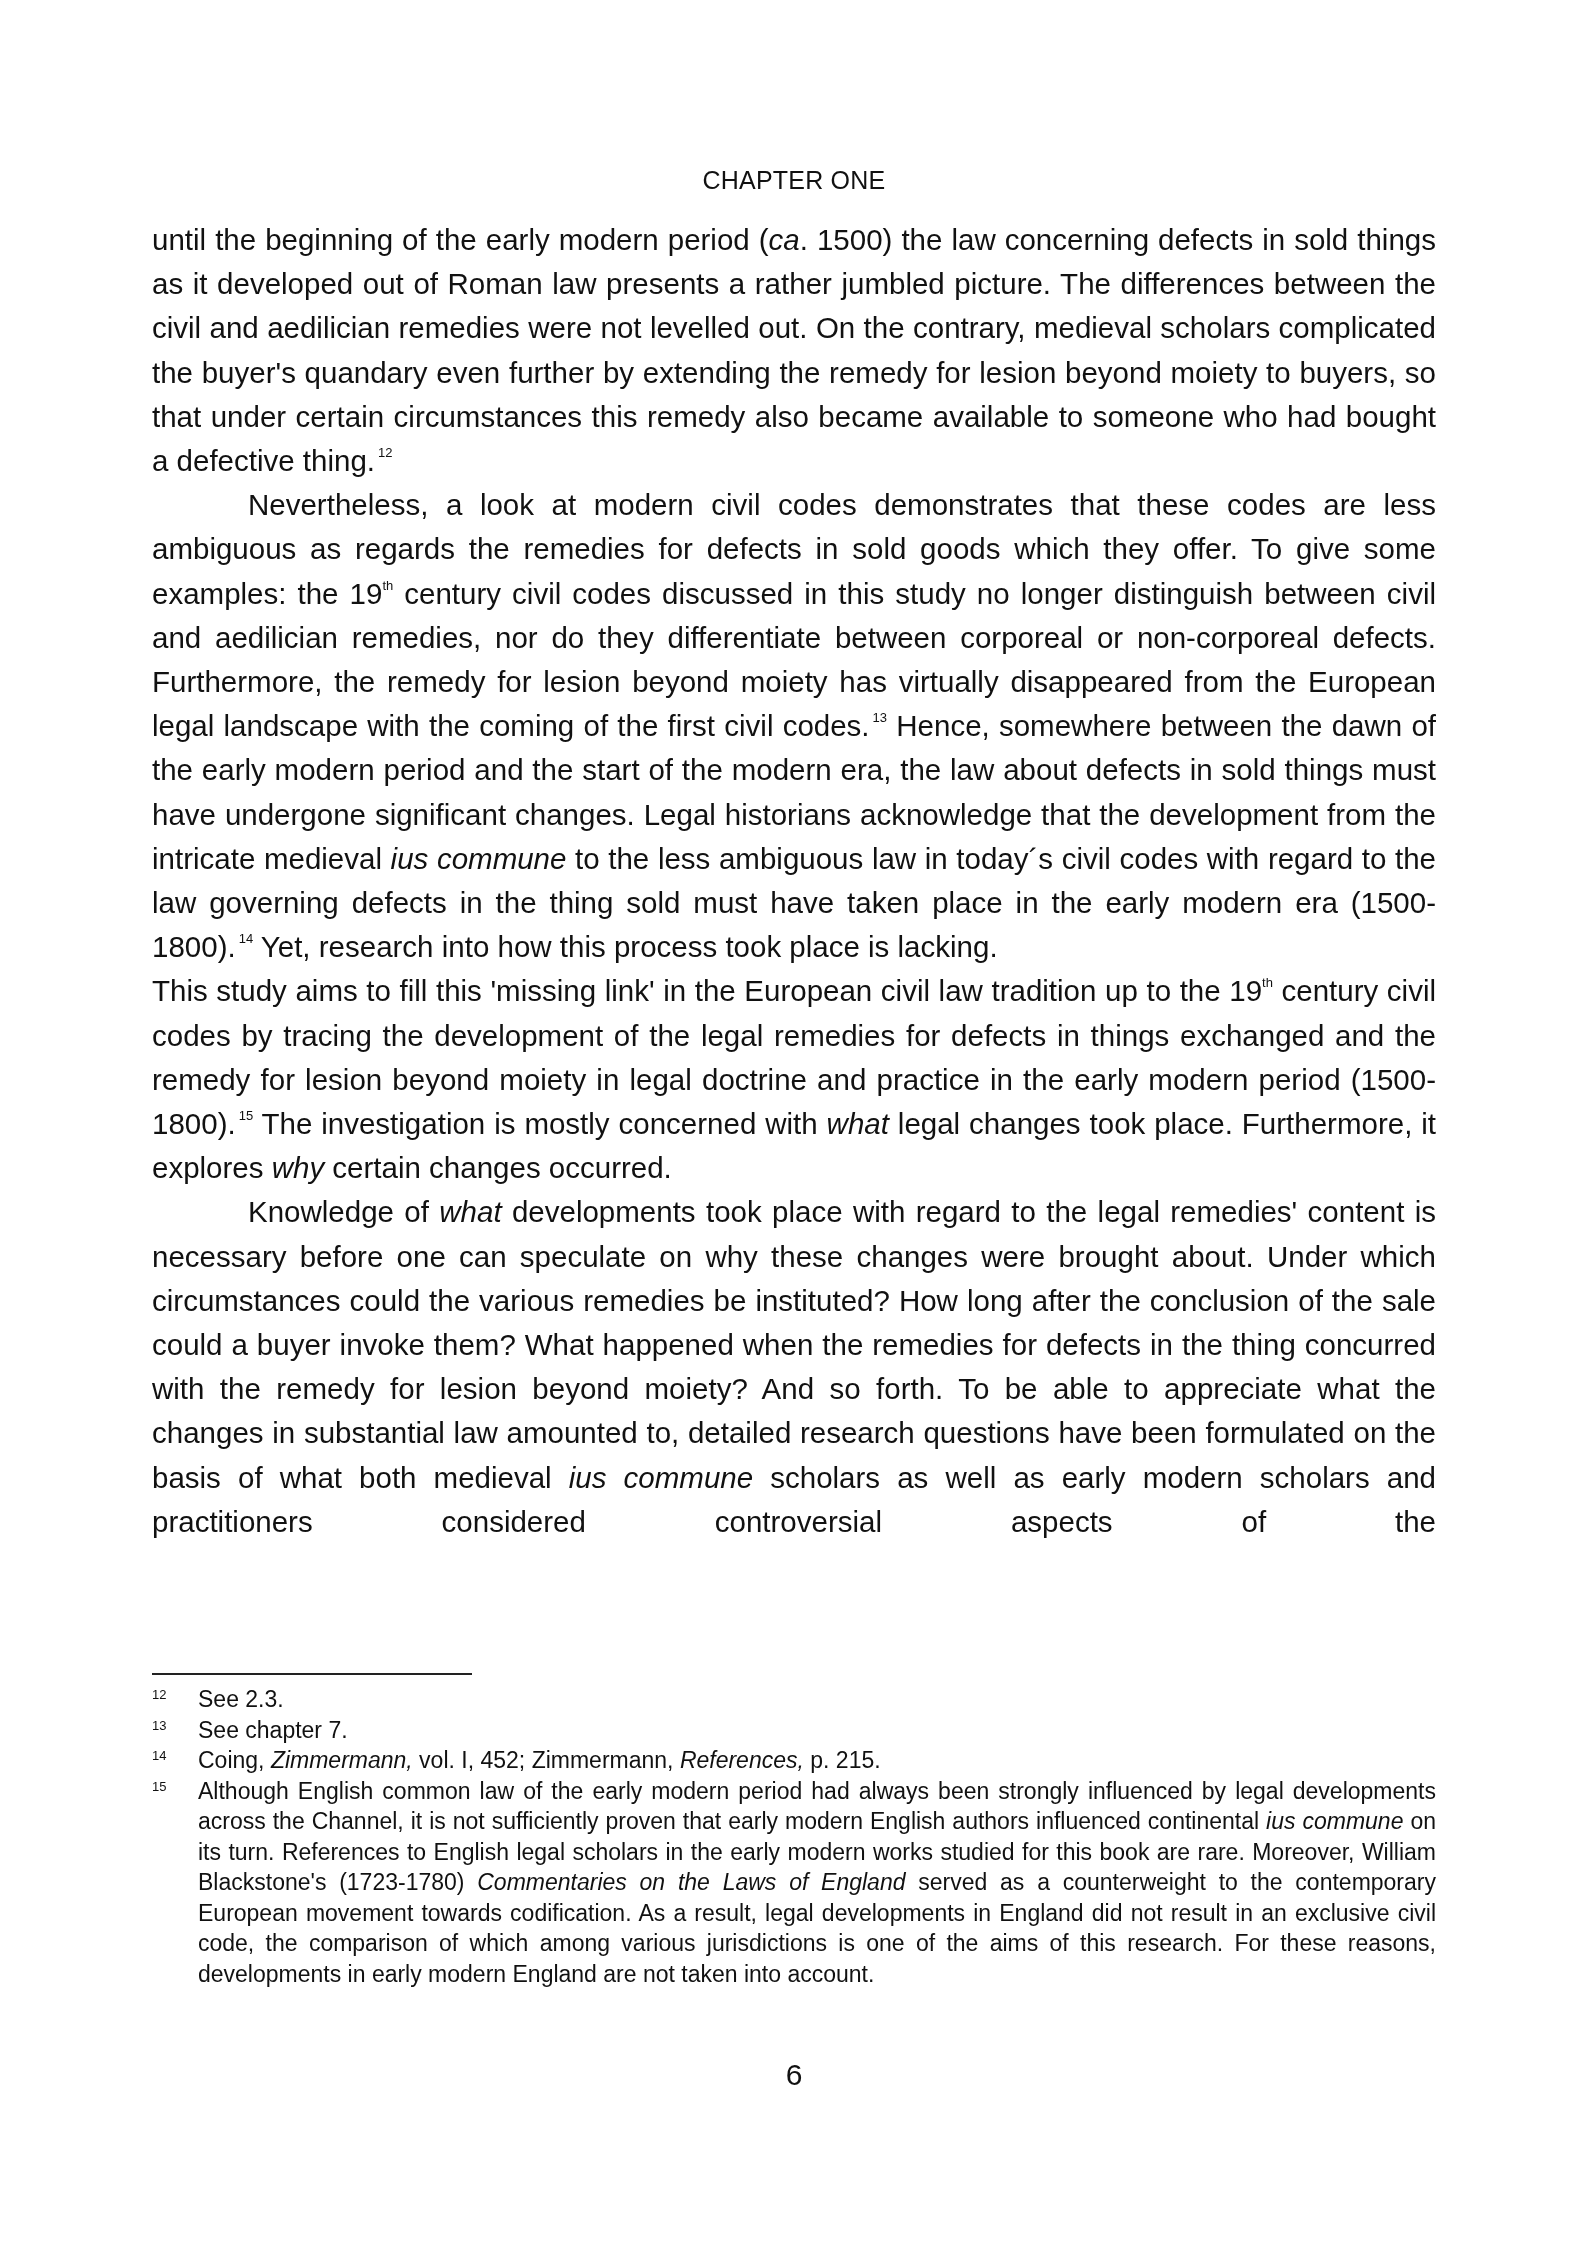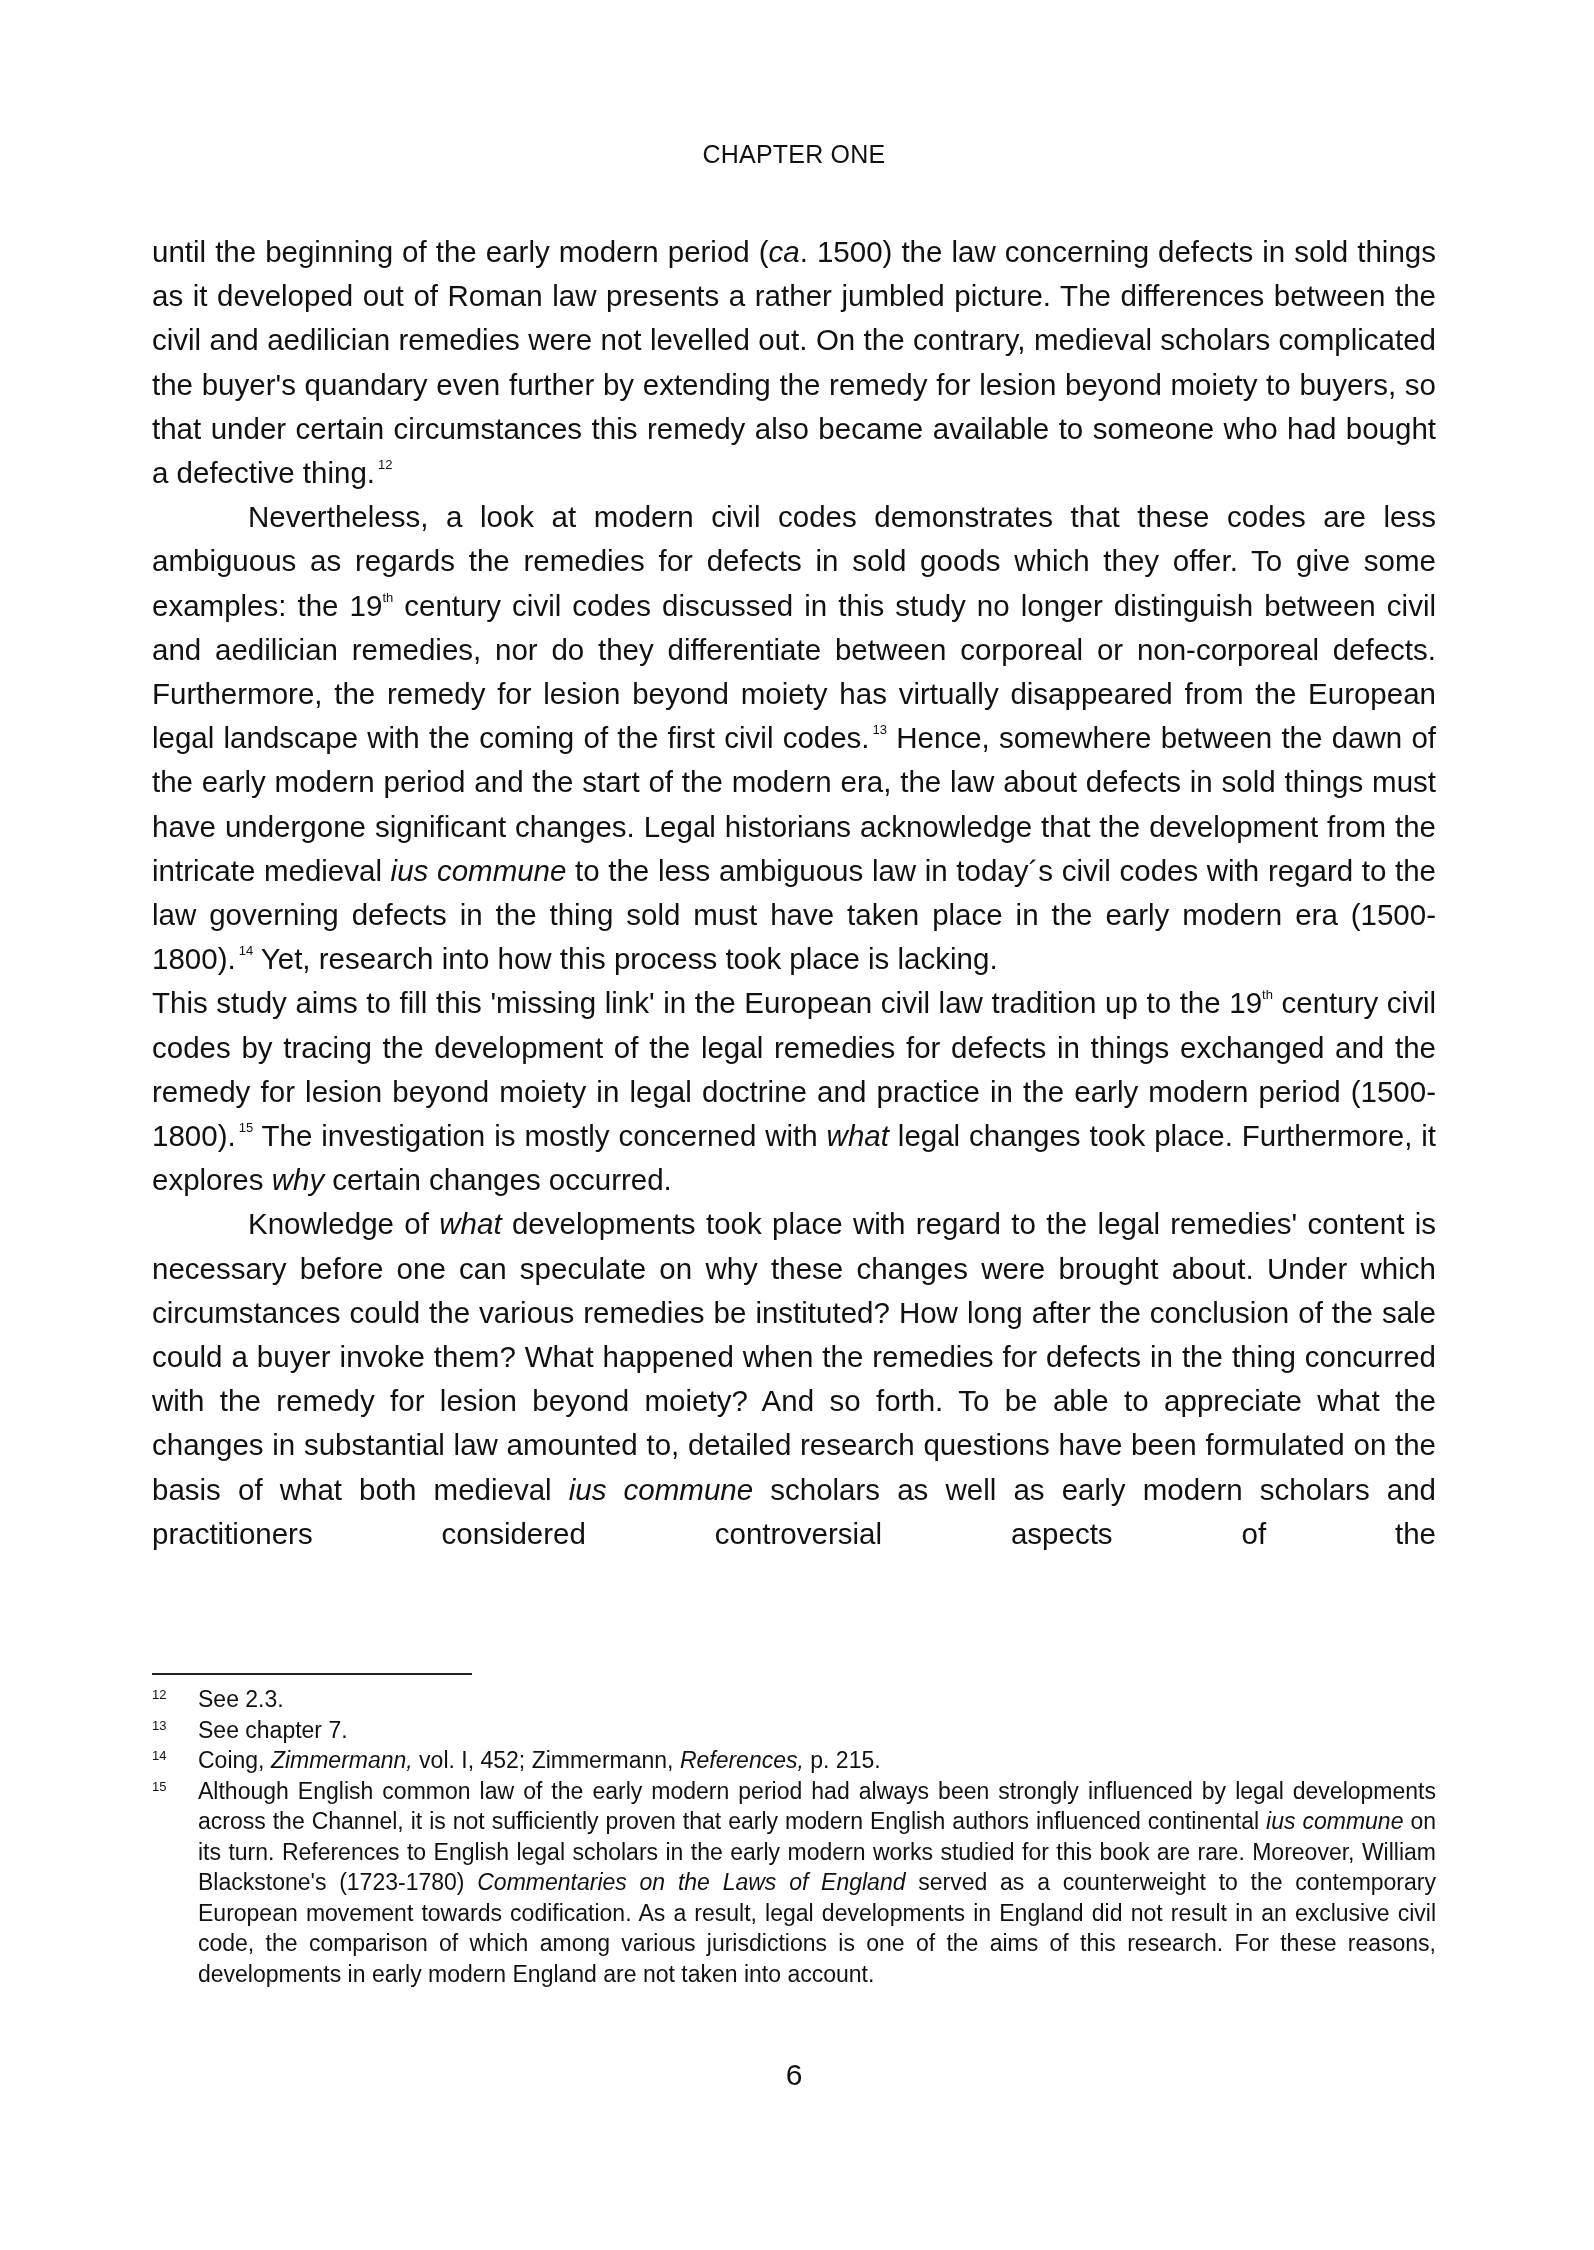--- a/index.html
+++ b/index.html
@@ -1,22 +1,22 @@
 <!DOCTYPE html>
 <html><head>
 <meta charset="utf-8">
 <style>
   html, body { margin: 0; padding: 0; background: #ffffff; }
   body { width: 1594px; height: 2250px; position: relative; overflow: hidden;
          font-family: "Liberation Sans", "DejaVu Sans", sans-serif; color: #111; }
   .page { position: absolute; left: 152px; top: 0; width: 1284px; }
-  .running-head { position: absolute; top: 140px; left: 0; width: 1284px; text-align: center;
+  .running-head { position: absolute; top: 166px; left: 0; width: 1284px; text-align: center;
                   font-size: 25px; letter-spacing: 0.2px; }
   .body-text { position: absolute; top: 218px; left: 0; width: 1284px; font-size: 29.5px;
-               line-height: 44.2px; text-align: justify; margin-top: 12px; }
+               line-height: 44.2px; text-align: justify; }
   .body-text p { margin: 0; }
   .indent { text-indent: 96px; }
   .body-text sup { font-size: 13px; vertical-align: 14px; line-height: 0; margin-left: 3px; }
   .heading { font-style: italic; margin: 12px 0 12px 0 !important; font-size: 29.5px; }
   .footnote-rule { position: absolute; top: 1673px; left: 0; width: 320px; height: 0;
                    border-top: 2px solid #222; }
   .footnotes { position: absolute; top: 1684px; left: 0; width: 1284px; font-size: 23px;
                line-height: 30.5px; }
   .fn { display: flex; }
   .fn-num { width: 46px; flex: 0 0 46px; font-size: 13px; vertical-align: top; line-height: 22px; }

